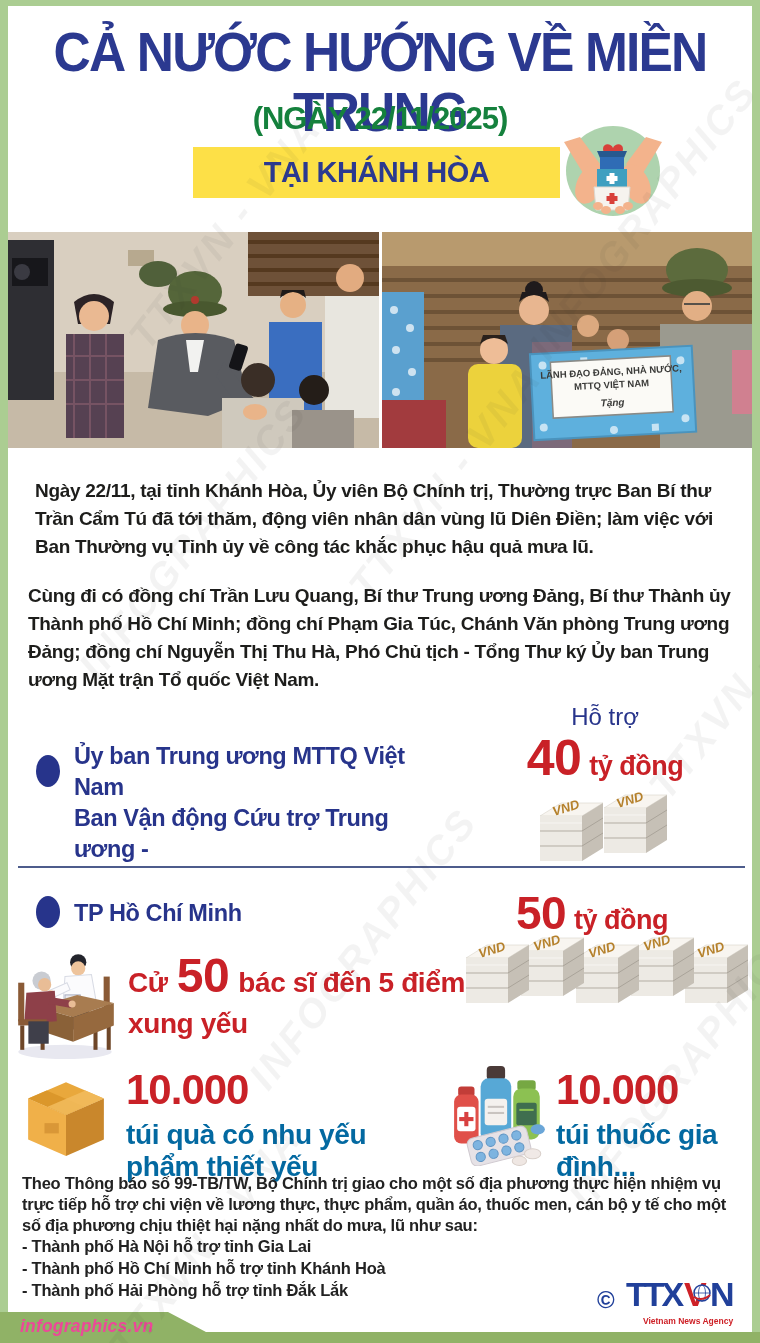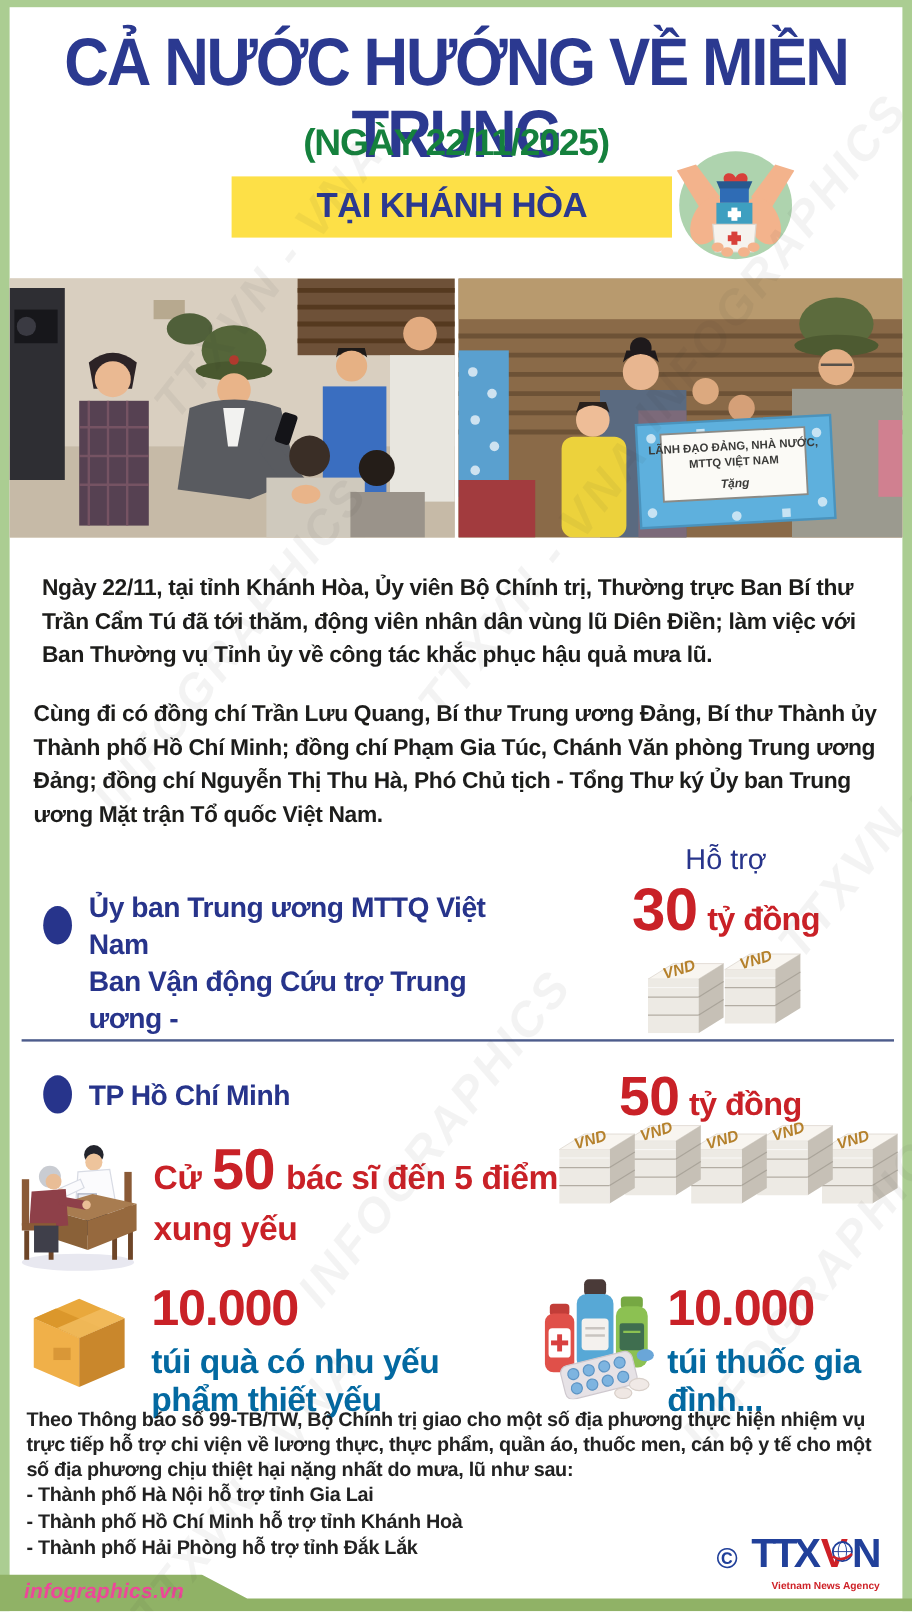--- a/index.html
+++ b/index.html
@@ -178,21 +178,21 @@
   <p class="abs para" style="left:35px;top:477px;width:690px">Ngày 22/11, tại tỉnh Khánh Hòa, Ủy viên Bộ Chính trị, Thường trực Ban Bí thư Trần Cẩm Tú đã tới thăm, động viên nhân dân vùng lũ Diên Điền; làm việc với Ban Thường vụ Tỉnh ủy về công tác khắc phục hậu quả mưa lũ.</p>
   <p class="abs para" style="left:28px;top:582px;width:704px">Cùng đi có đồng chí Trần Lưu Quang, Bí thư Trung ương Đảng, Bí thư Thành ủy Thành phố Hồ Chí Minh; đồng chí Phạm Gia Túc, Chánh Văn phòng Trung ương Đảng; đồng chí Nguyễn Thị Thu Hà, Phó Chủ tịch - Tổng Thư ký Ủy ban Trung ương Mặt trận Tổ quốc Việt Nam.</p>
 
   <div class="abs bullet" style="left:36px;top:755px"></div>
   <div class="abs sec-head" style="left:74px;top:741px;width:350px">
     <div>Ủy ban Trung ương MTTQ Việt Nam</div>
     <div>Ban Vận động Cứu trợ Trung ương -</div>
   </div>
   <div class="abs support" style="left:480px;top:703px;width:250px">Hỗ trợ</div>
   <div class="abs amount" style="left:480px;top:729px;width:250px">
-    <span class="amt-num">30</span>
+    <span class="amt-num">40</span>
     <span class="amt-unit">tỷ đồng</span>
   </div>
 
   <svg class="abs" style="left:538px;top:787px" width="134" height="74" viewBox="0 0 134 74">
     <defs>
       <g id="mstack">
         <polygon points="0,20 21,7 63,7 42,20" fill="#f8f5f0" stroke="#d9d3ca" stroke-width="0.6"></polygon>
         <polygon points="42,20 63,7 63,52 42,65" fill="#c6c0b6"></polygon>
         <polygon points="0,20 42,20 42,65 0,65" fill="#edeae4"></polygon>
         <line x1="0" y1="35" x2="42" y2="35" stroke="#b3ada3" stroke-width="1"></line>

